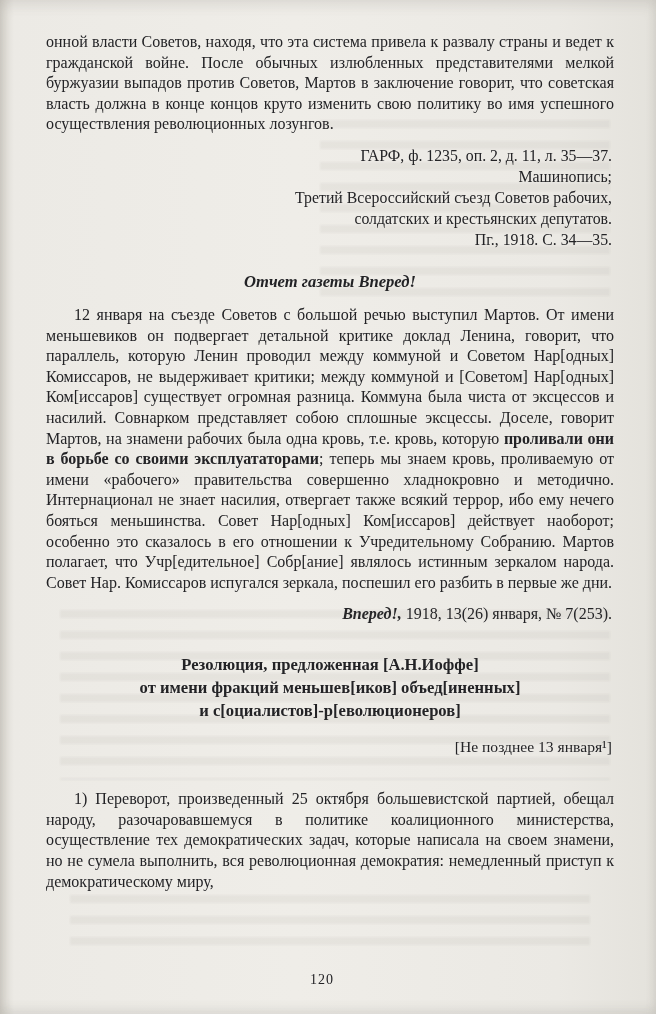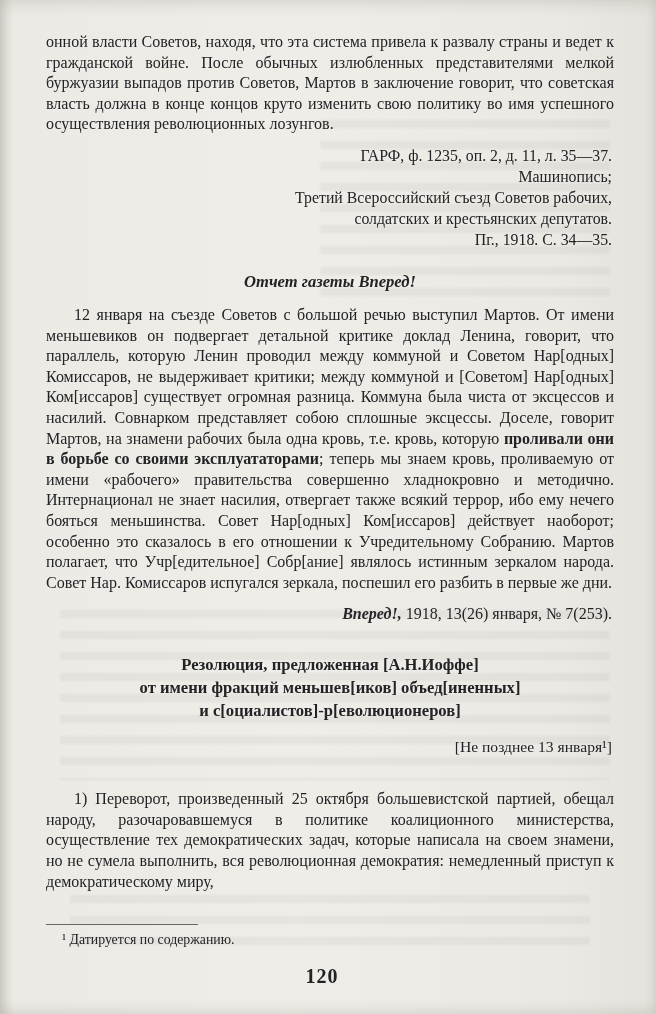--- a/index.html
+++ b/index.html
@@ -70,23 +70,22 @@
     margin-bottom:7px;
   }
   .footnote-text{
     font-size:13.8px;
     text-indent:16px;
   }
   .page-number{
     position:absolute;
     left:0;right:12px;bottom:26px;
     text-align:center;
-    font-size:20px;
+    font-size:14px;
     letter-spacing:1px;
-    font-weight:bold;
   }
 </style>
 </head>
 <body>
 
 <div class="page">
 
   <div class="ghost" style="left:320px;top:120px;width:290px;height:180px;"></div>
   <div class="ghost" style="left:60px;top:610px;width:550px;height:170px;"></div>
   <div class="ghost" style="left:70px;top:895px;width:520px;height:55px;"></div>
@@ -110,20 +109,16 @@
   <div class="res-heading">
     <div>Резолюция, предложенная [А.Н.Иоффе]</div>
     <div>от имени фракций меньшев[иков] объед[иненных]</div>
     <div>и с[оциалистов]-р[еволюционеров]</div>
   </div>
 
   <p class="date-note">[Не позднее 13 января¹]</p>
 
   <p class="para res-para">1) Переворот, произведенный 25 октября большевистской партией, обещал народу, разочаровавшемуся в политике коалиционного министерства, осуществление тех демократических задач, которые написала на своем знамени, но не сумела выполнить, вся революционная демократия: немедленный приступ к демократическому миру,</p>
 
-  <div class="footnote-area">
-    <div class="footnote-rule"></div>
-    <div class="footnote-text">¹ Датируется по содержанию.</div>
-  </div>
 
   <div class="page-number">120</div>
 
 </div>
 
 </body></html>

